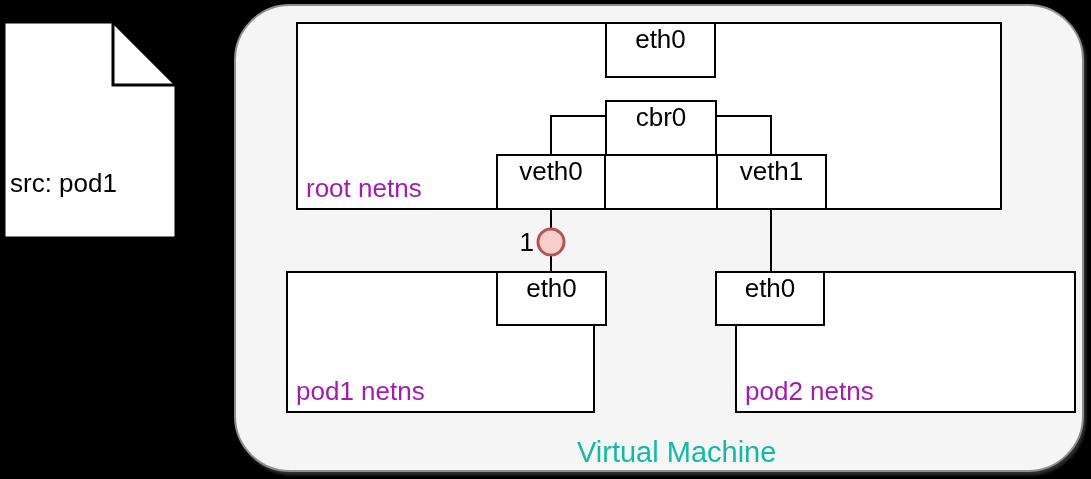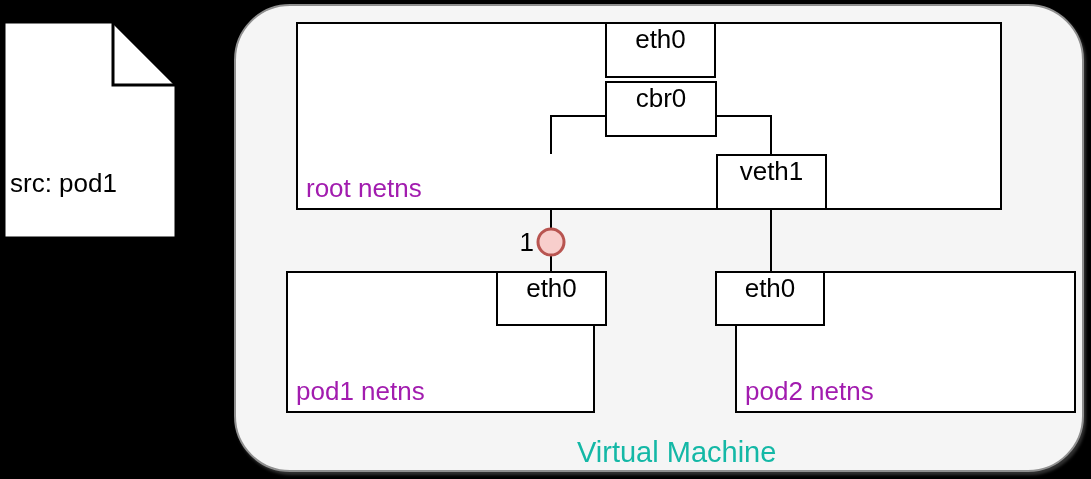--- a/index.html
+++ b/index.html
@@ -75,21 +75,21 @@
     left: 8px;
     bottom: 6px;
     font-size: 26px;
     line-height: 28px;
     color: #a21caf;
   }
 
   
   #root-netns   { left: 296px; top: 22px;  width: 706px; height: 188px; }
   #eth0-root    { left: 605px; top: 22px;  width: 111px; height: 56px; }
-  #cbr0         { left: 605px; top: 81px;  width: 112px; height: 56px; }
+  #cbr0         { left: 605px; top: 100px;  width: 112px; height: 56px; }
   #veth0        { left: 496px; top: 154px; width: 110px; height: 56px; }
   #veth1        { left: 716px; top: 154px; width: 111px; height: 56px; }
   #pod1-netns   { left: 286px; top: 271px; width: 309px; height: 142px; }
   #pod1-eth0    { left: 496px; top: 271px; width: 111px; height: 55px; }
   #pod2-netns   { left: 715px; top: 271px; width: 341px; height: 142px; margin-left: 20px; }
   #pod2-eth0    { left: 715px; top: 271px; width: 110px; height: 55px; }
 
   
   #overlay {
     position: absolute;
@@ -129,20 +129,23 @@
 
   <div id="root-netns" class="box">
     <span class="netns-label">root netns</span>
   </div>
   <div id="eth0-root" class="box iface">
     <span>eth0</span>
   </div>
   <div id="cbr0" class="box iface">
     <span>cbr0</span>
   </div>
+  <div id="veth0" class="box iface">
+    <span>veth0</span>
+  </div>
   <div id="veth1" class="box iface">
     <span>veth1</span>
   </div>
 
   <div id="pod1-netns" class="box">
     <span class="netns-label">pod1 netns</span>
   </div>
   <div id="pod1-eth0" class="box iface">
     <span>eth0</span>
   </div>

